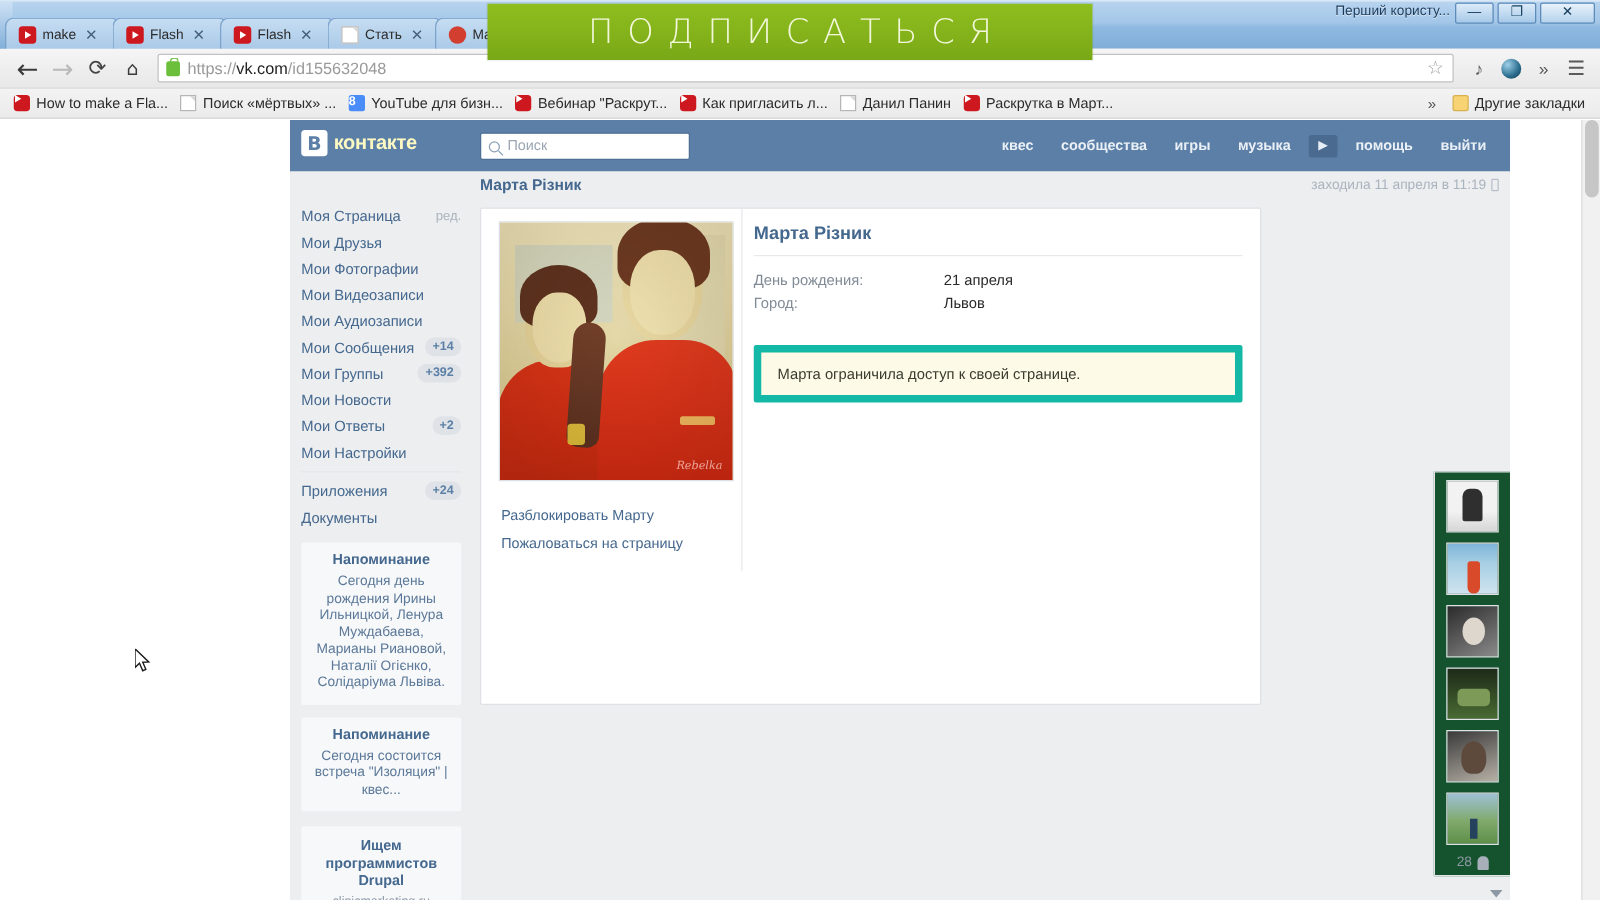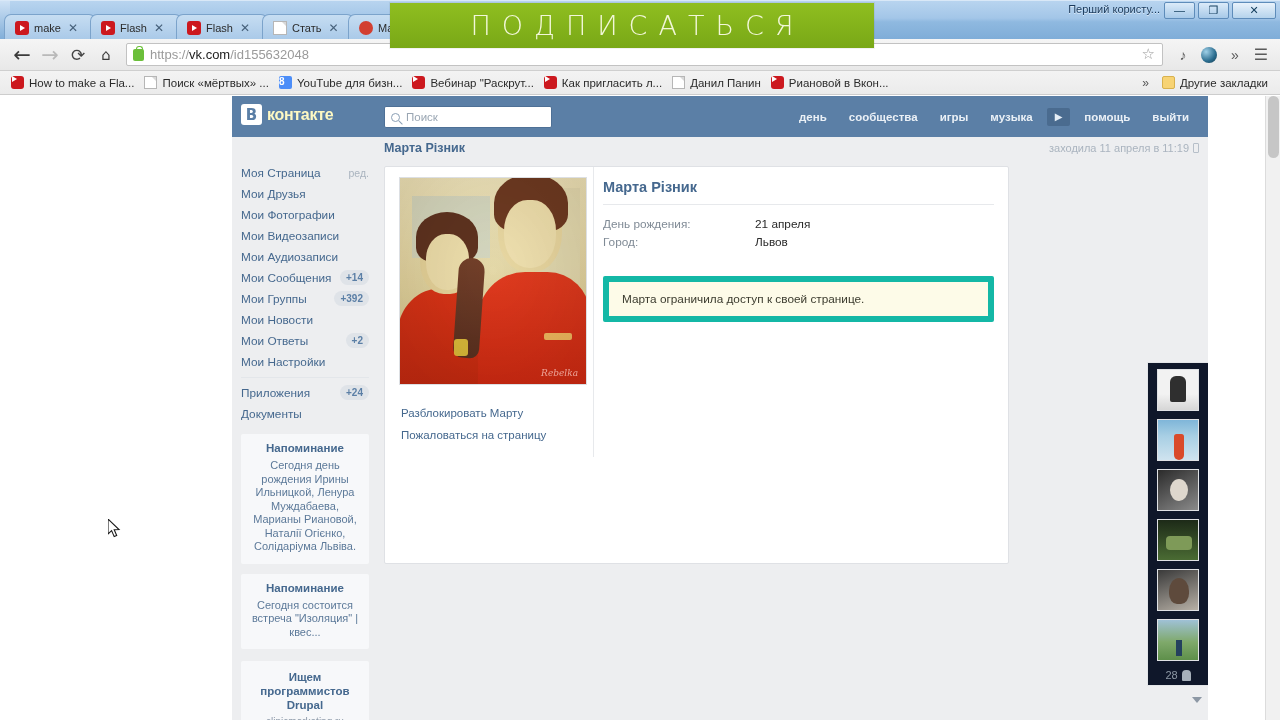--- a/index.html
+++ b/index.html
@@ -468,23 +468,23 @@
     margin-top: 25px;
     background: #fdfbe8;
     border: 6px solid #14b8a6;
     border-radius: 2px;
     padding: 10px 13px;
     font-size: 11.8px; color: #3b3b2e;
   }
 
   
   .rail {
-    position: absolute; right: 0; top: 266px;
+    position: absolute; right: 0; top: 281px;
     width: 61px;
-    background: #0f172a;
+    background: #14532d;
     border: 1px solid #e3e5e8;
     border-right: none;
     padding: 6px 0 4px;
   }
   .rail-thumb {
     width: 42px; height: 42px;
     margin: 0 auto 8px;
     border: 1px solid #e0e2e5;
     overflow: hidden;
     position: relative;
@@ -645,21 +645,21 @@
     <div class="bm">
       <span class="fav yt"></span>
       <span>Как пригласить л...</span>
     </div>
     <div class="bm">
       <span class="fav doc"></span>
       <span>Данил Панин</span>
     </div>
     <div class="bm">
       <span class="fav yt"></span>
-      <span>Риановой в Вкон...</span>
+      <span>Раскрутка в Март...</span>
     </div>
     <div class="bm-chev">»</div>
     <div class="bm" style="padding-right:12px">
       <span class="fav folder"></span>
       <span>Другие закладки</span>
     </div>
   </div>
 
   <div class="subscribe-banner">
     <span>ПОДПИСАТЬСЯ</span>
@@ -676,21 +676,21 @@
           <span class="vmark">В</span>
           <span class="wordmark">контакте</span>
         </div>
 
         <div class="vk-search">
           <span class="mag"></span>
           <span class="ph">Поиск</span>
         </div>
 
         <div class="vk-nav">
-          <a href="#">день</a>
+          <a href="#">квес</a>
           <a href="#">сообщества</a>
           <a href="#">игры</a>
           <a href="#">музыка</a>
           <span class="arrowbox">▶</span>
           <a href="#">помощь</a>
           <a href="#">выйти</a>
         </div>
       </div>
 
       <div class="content-head">

